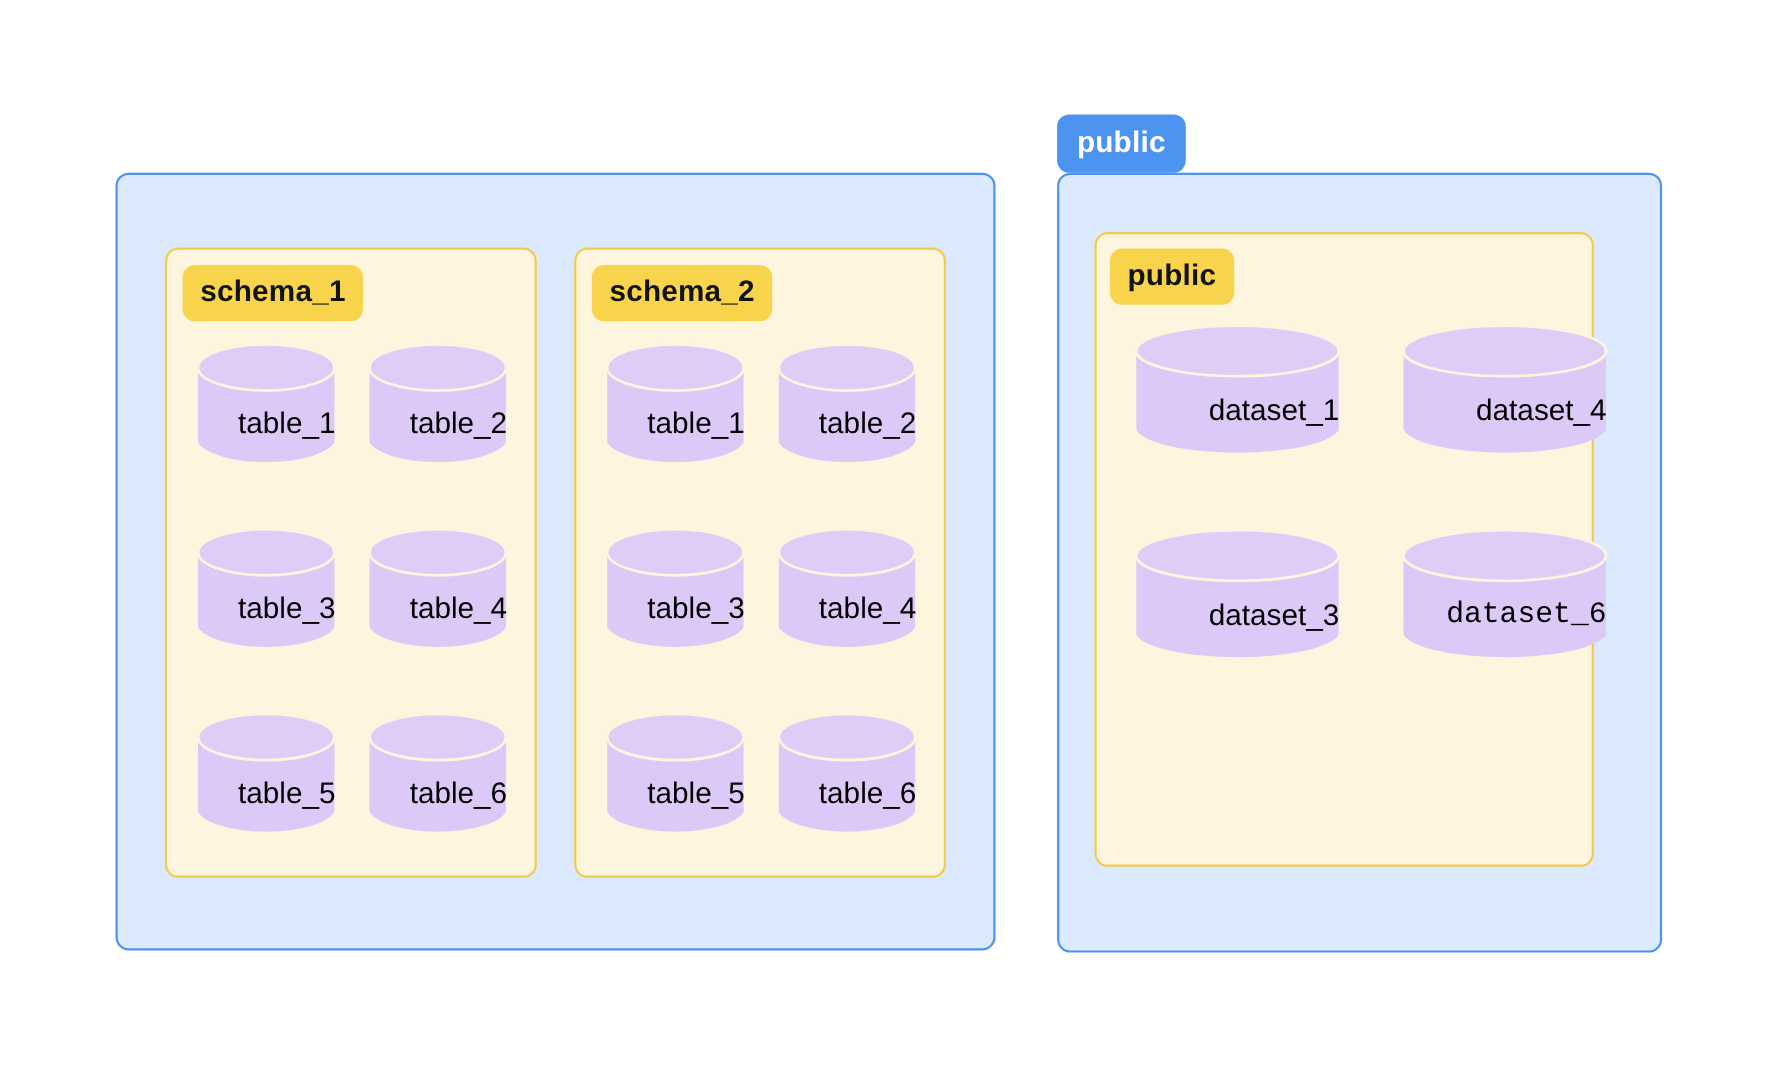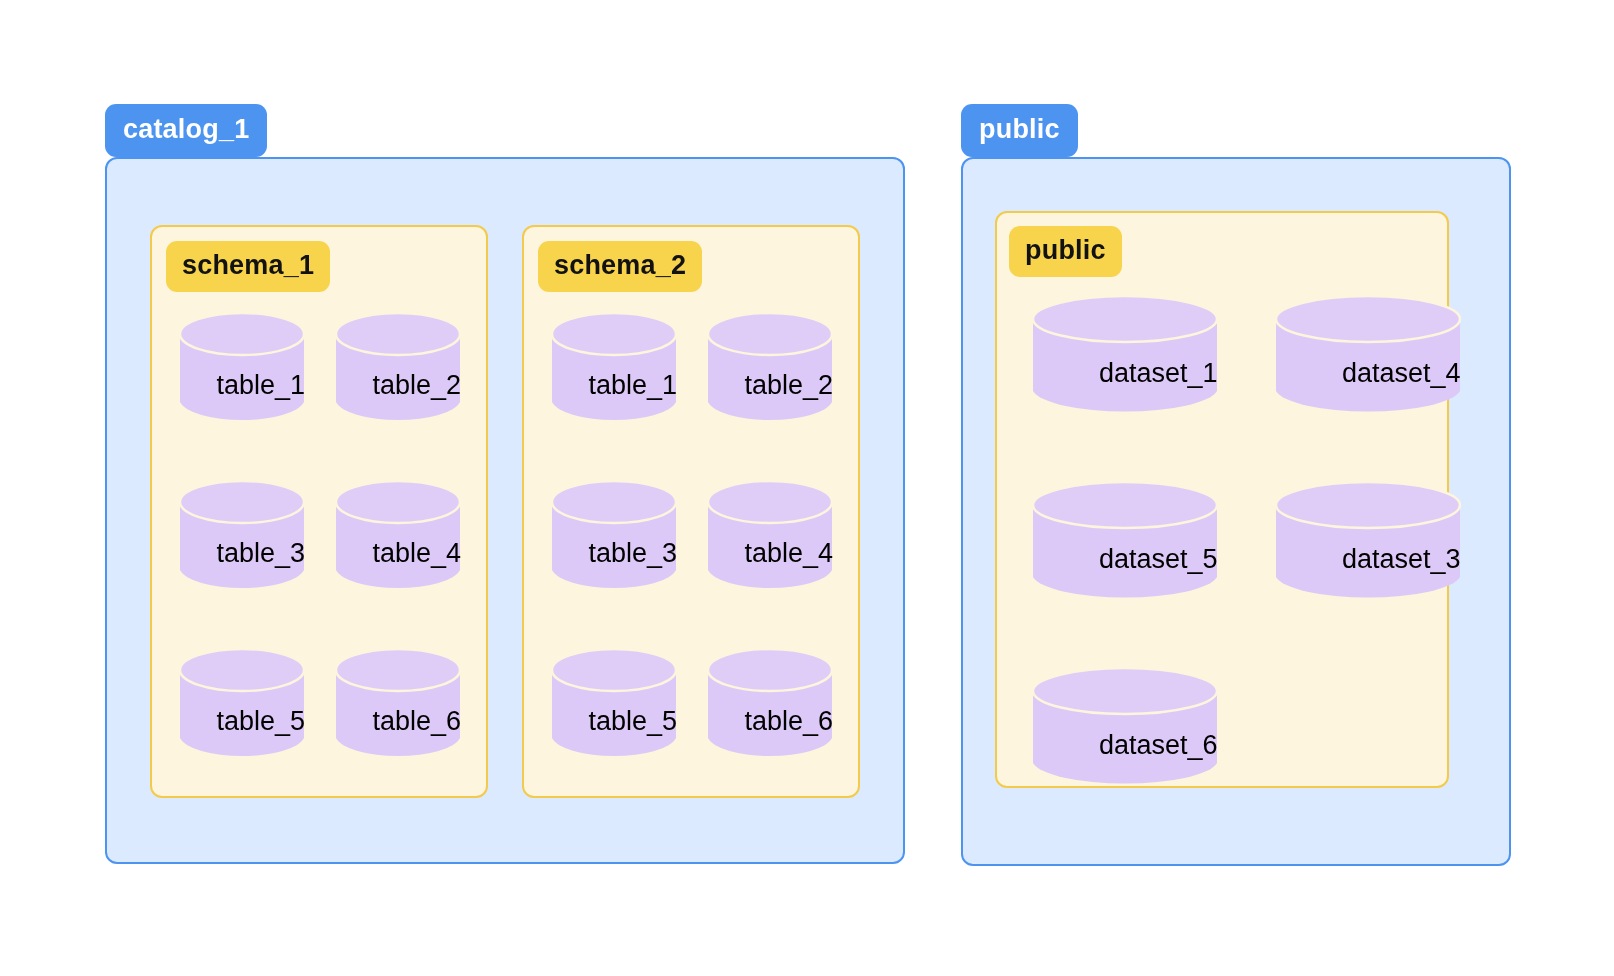--- a/index.html
+++ b/index.html
@@ -95,21 +95,20 @@
     line-height: 1;
     white-space: nowrap;
     pointer-events: none;
   }
 </style>
 </head>
 <body>
 
 <div class="group" style="left:105px; top:104px; width:800px; height:760px;">
 
-  <div class="group-badge">catalog_1</div>
 
   <div class="group-panel" style="top:53px; width:800px; height:707px;"></div>
 
   <div class="schema-panel" style="left:45px; top:121px; width:338px; height:573px;padding-left:40px;">
 
     <div class="schema-badge" style="left:14px; top:14px;">schema_1</div>
 
     <div class="obj-grid" style="left:12px; top:85px; width:312px;
                 grid-template-columns:156px 156px;
                 grid-template-rows:168px 168px 168px;">
@@ -239,37 +238,30 @@
         <span class="cyl-label" style="top:65px;">dataset_1</span>
       </div>
       <div class="cyl" style="width:186px;height:120px;">
         <svg width="186" height="120" viewBox="0 0 186 120" aria-hidden="true">
           <path d="M1 24 L1 96 A93 24 0 0 0 185 96 L185 24 Z" fill="#ddc9f7"></path>
           <ellipse cx="93" cy="24" rx="92" ry="23" fill="#dfcdf8" stroke="#fdf5dd" stroke-width="2.5"></ellipse>
         </svg>
         <span class="cyl-label" style="top:65px;">dataset_4</span>
       </div>
 
-      <div class="cyl" style="width:186px;height:120px;">
-        <svg width="186" height="120" viewBox="0 0 186 120" aria-hidden="true">
-          <path d="M1 24 L1 96 A93 24 0 0 0 185 96 L185 24 Z" fill="#ddc9f7"></path>
-          <ellipse cx="93" cy="24" rx="92" ry="23" fill="#dfcdf8" stroke="#fdf5dd" stroke-width="2.5"></ellipse>
-        </svg>
-        <span class="cyl-label" style="top:65px;">dataset_5</span>
-      </div>
 
       <div class="cyl" style="width:186px;height:120px;">
         <svg width="186" height="120" viewBox="0 0 186 120" aria-hidden="true">
           <path d="M1 24 L1 96 A93 24 0 0 0 185 96 L185 24 Z" fill="#ddc9f7"></path>
           <ellipse cx="93" cy="24" rx="92" ry="23" fill="#dfcdf8" stroke="#fdf5dd" stroke-width="2.5"></ellipse>
         </svg>
         <span class="cyl-label" style="top:65px;">dataset_3</span>
       </div>
       <div class="cyl" style="width:186px;height:120px;">
         <svg width="186" height="120" viewBox="0 0 186 120" aria-hidden="true">
           <path d="M1 24 L1 96 A93 24 0 0 0 185 96 L185 24 Z" fill="#ddc9f7"></path>
           <ellipse cx="93" cy="24" rx="92" ry="23" fill="#dfcdf8" stroke="#fdf5dd" stroke-width="2.5"></ellipse>
         </svg>
-        <span class="cyl-label" style="top:65px;">dataset_6</span>
+        <span class="cyl-label" style="top:65px;font-family:Liberation Mono, monospace;">dataset_6</span>
       </div>
     </div>
   </div>
 </div>
 
 </body></html>

